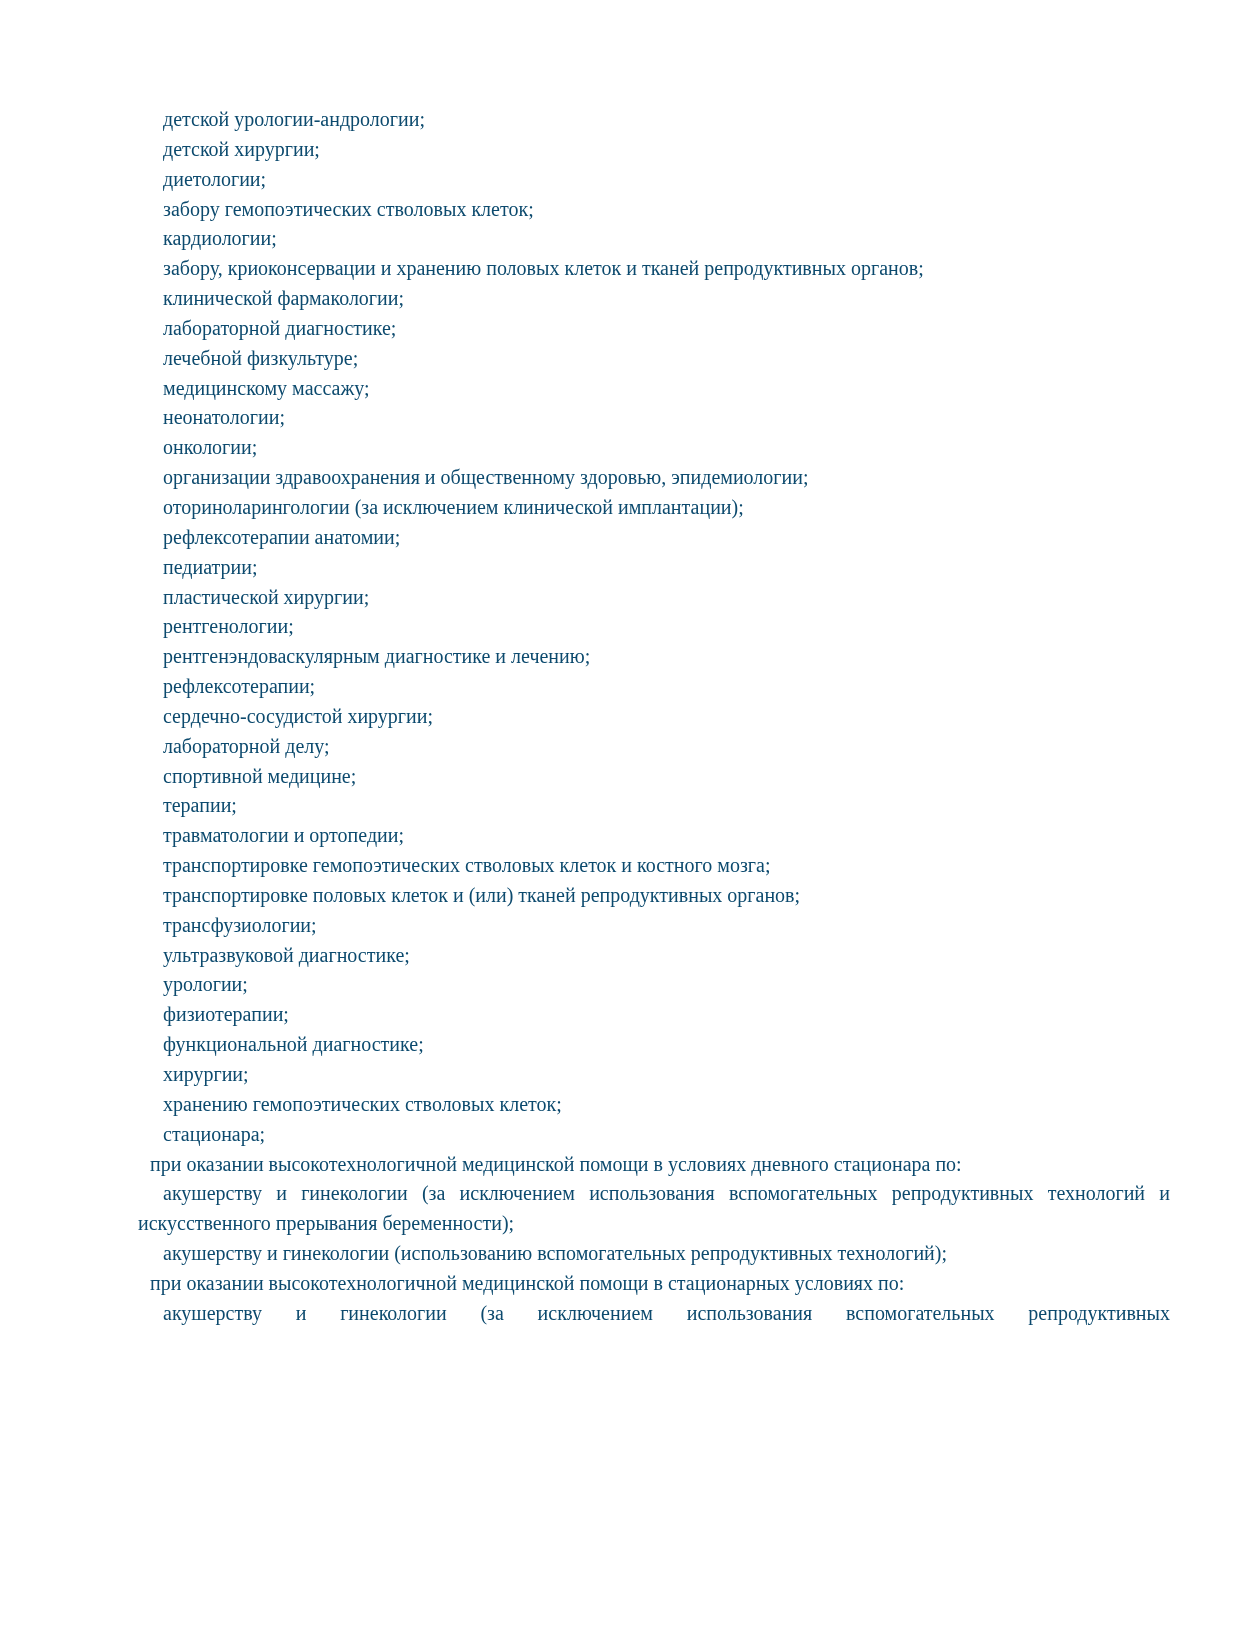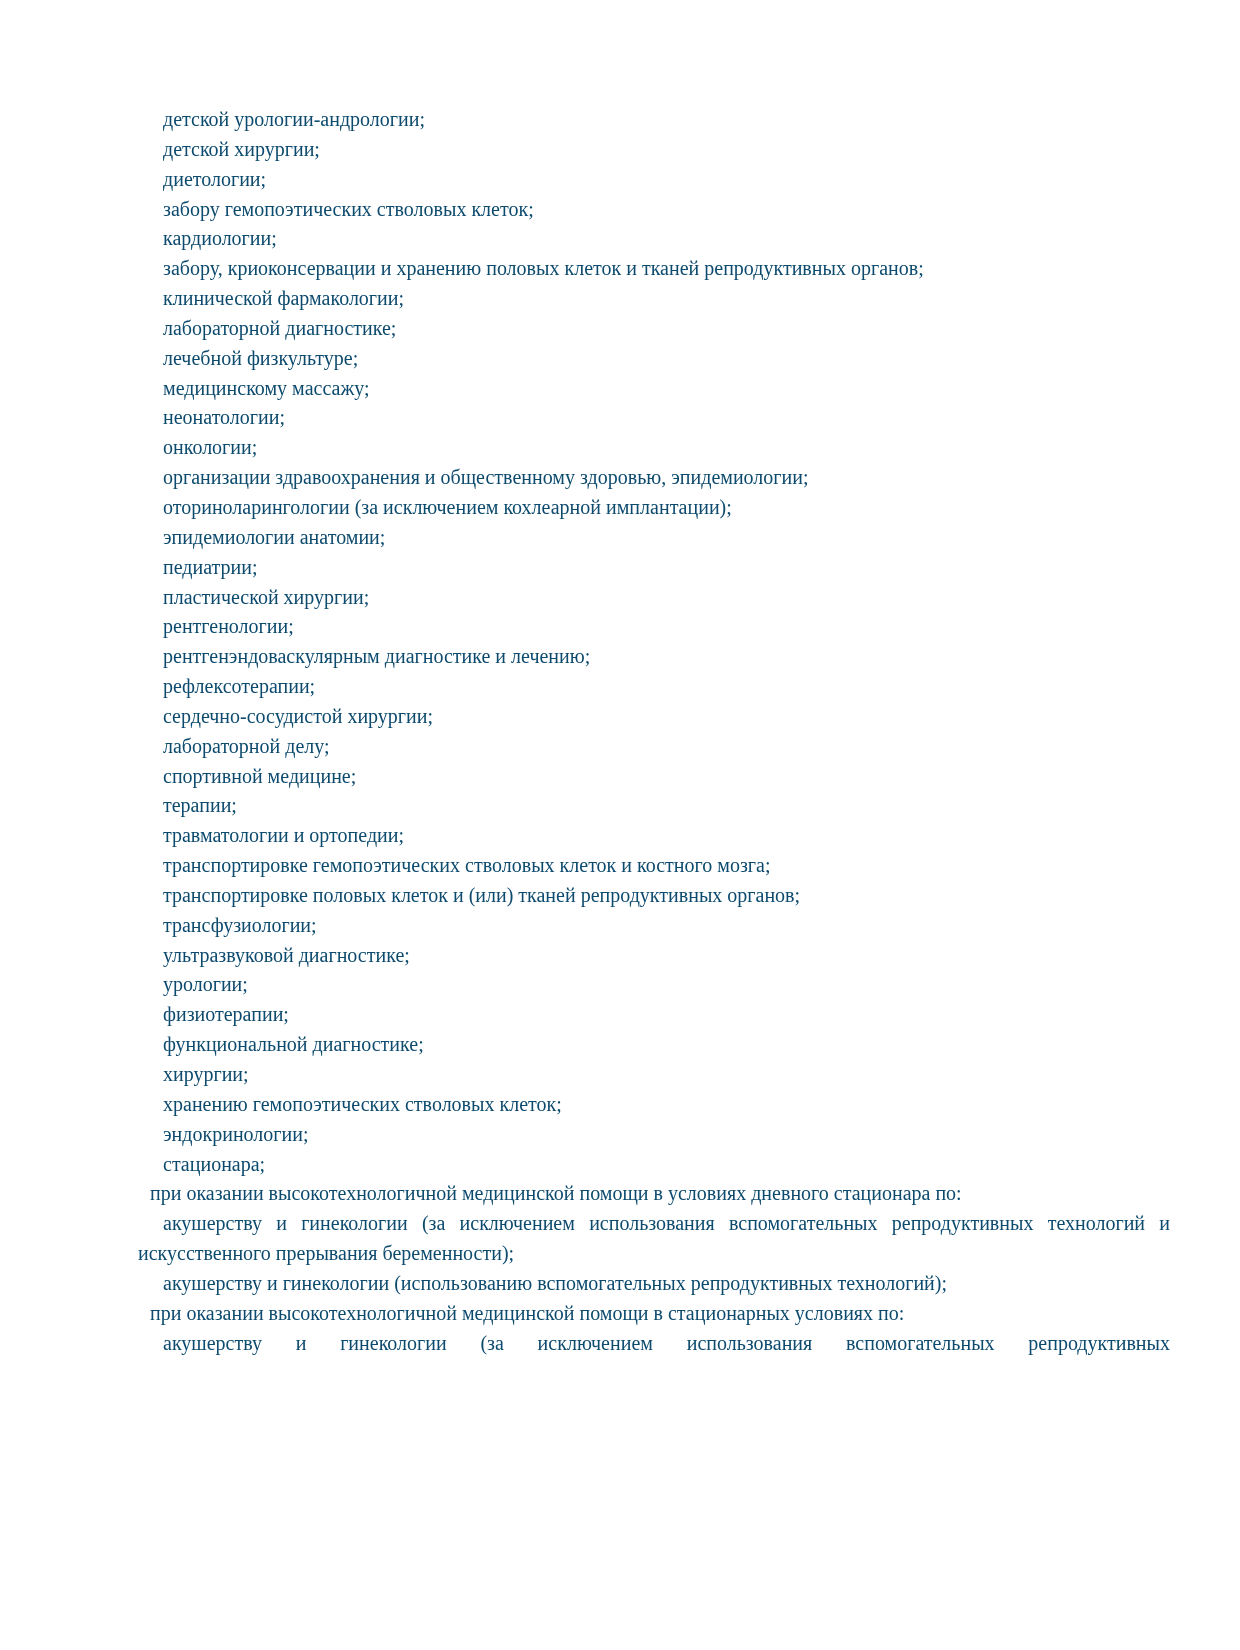--- a/index.html
+++ b/index.html
@@ -54,42 +54,41 @@
       <p class="para item">забору гемопоэтических стволовых клеток;</p>
       <p class="para item">кардиологии;</p>
       <p class="para item">забору, криоконсервации и хранению половых клеток и тканей репродуктивных органов;</p>
       <p class="para item">клинической фармакологии;</p>
       <p class="para item">лабораторной диагностике;</p>
       <p class="para item">лечебной физкультуре;</p>
       <p class="para item">медицинскому массажу;</p>
       <p class="para item">неонатологии;</p>
       <p class="para item">онкологии;</p>
       <p class="para item">организации здравоохранения и общественному здоровью, эпидемиологии;</p>
-      <p class="para item">оториноларингологии (за исключением кохлеарной имплантации);</p>
-      <p class="para item">эпидемиологии анатомии;</p>
+      <p class="para item">оториноларингологии (за исключением клинической имплантации);</p>
+      <p class="para item">рефлексотерапии анатомии;</p>
       <p class="para item">педиатрии;</p>
       <p class="para item">пластической хирургии;</p>
       <p class="para item">рентгенологии;</p>
       <p class="para item">рентгенэндоваскулярным диагностике и лечению;</p>
       <p class="para item">рефлексотерапии;</p>
       <p class="para item">сердечно-сосудистой хирургии;</p>
       <p class="para item">лабораторной делу;</p>
       <p class="para item">спортивной медицине;</p>
       <p class="para item">терапии;</p>
       <p class="para item">травматологии и ортопедии;</p>
       <p class="para item">транспортировке гемопоэтических стволовых клеток и костного мозга;</p>
       <p class="para item">транспортировке половых клеток и (или) тканей репродуктивных органов;</p>
       <p class="para item">трансфузиологии;</p>
       <p class="para item">ультразвуковой диагностике;</p>
       <p class="para item">урологии;</p>
       <p class="para item">физиотерапии;</p>
       <p class="para item">функциональной диагностике;</p>
       <p class="para item">хирургии;</p>
       <p class="para item">хранению гемопоэтических стволовых клеток;</p>
-      <p class="para item">эндокринологии;</p>
       <p class="para item">стационара;</p>
       <p class="para section">при оказании высокотехнологичной медицинской помощи в условиях дневного стационара по:</p>
       <p class="para item">акушерству и гинекологии (за исключением использования вспомогательных репродуктивных технологий и искусственного прерывания беременности);</p>
       <p class="para item">акушерству и гинекологии (использованию вспомогательных репродуктивных технологий);</p>
       <p class="para section">при оказании высокотехнологичной медицинской помощи в стационарных условиях по:</p>
       <p class="para item-cut">акушерству и гинекологии (за исключением использования вспомогательных репродуктивных</p>
     </section>
 </main>
 
 </body></html>

